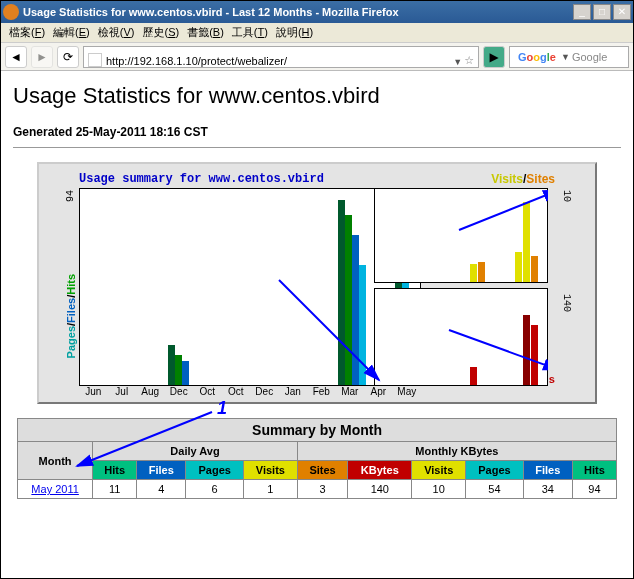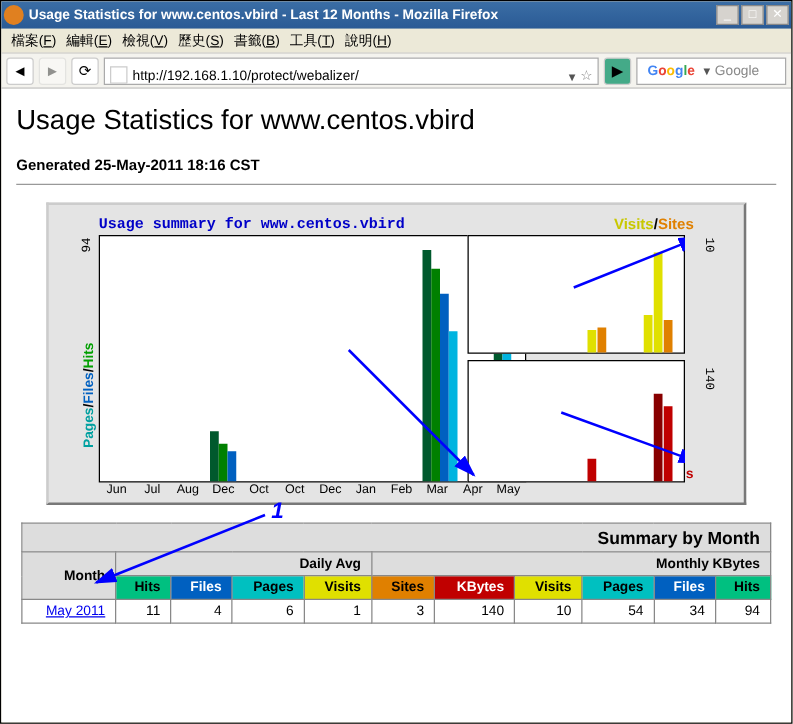--- a/index.html
+++ b/index.html
@@ -40,21 +40,21 @@
 .sub-plot-t { position:absolute; right:0; top:18px; width:174px; height:95px; border:1px solid #000; background:#fff;}
 .sub-plot-b { position:absolute; right:0; top:118px; bottom:14px; width:174px; border:1px solid #000; background:#fff;}
 .x-axis { position:absolute; left:0; right:0; bottom:0; height:14px; display:flex; font-family:'Courier New',monospace; font-size:10px;}
 .x-tick { width:28.5px; text-align:center; }
 .bar { position:absolute; bottom:0; width:7px; }
 .bar.green{background:#008000}.bar.dgreen{background:#00592d}.bar.blue{background:#0060c0}.bar.cyan{background:#00b4e0}
 .bar.yellow{background:#e0e000}.bar.orange{background:#e08000}.bar.red{background:#c00000}.bar.dred{background:#880000}
 .arrow { position:absolute; pointer-events:none; }
 .anno-1 { position:absolute; color:#0000ff; font-size:18px; font-weight:bold; font-style:italic;}
 table.summary { border-collapse: collapse; width: 600px; margin: 14px auto 0 auto; font-size: 11px; }
-table.summary th, table.summary td { border: 1px solid #888; padding: 3px 8px; text-align: right; }
+table.summary th, table.summary td { border: 1px solid #888; padding: 3px 8px; text-align: center; }
 table.summary th { background: #ddd; }
 th.h-hits{background:#00c080!important}th.h-files{background:#0060c0!important;color:#fff}th.h-pages{background:#00c0c0!important}
 th.h-visits{background:#e0e000!important}th.h-sites{background:#e08000!important}th.h-kbytes{background:#c00000!important;color:#fff}
 td.month-link{color:#0000ee; text-decoration:underline; text-align:left; cursor:pointer;}
 td.num{text-align:right;}
 .caption-row th{font-size:14px; font-weight:bold; background:#ddd;}
 </style>
 </head>
 <body>
 

